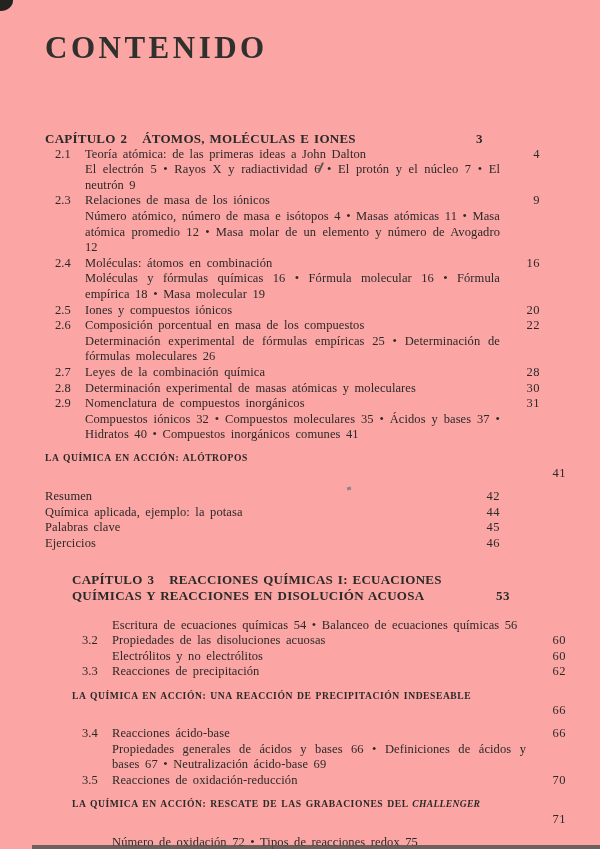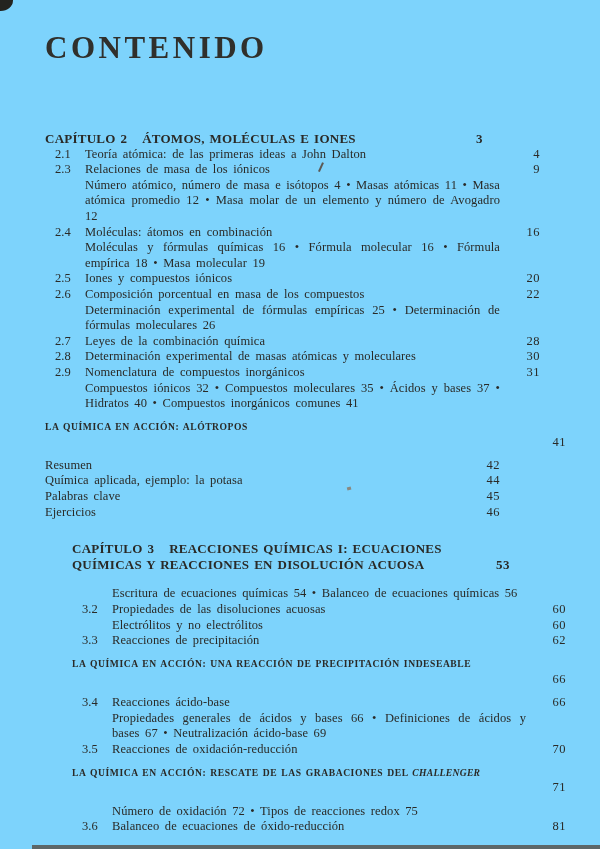--- a/index.html
+++ b/index.html
@@ -4,21 +4,21 @@
 <style>
   html, body { margin: 0; padding: 0; }
   body {
     width: 600px; height: 849px;
     background: #e9e8e3;
     font-family: "Liberation Serif", serif;
   }
   .page {
     position: relative;
     width: 600px; height: 849px;
-    background: #7dd3fc;
+    background: #fca5a5;
     color: #2a2a27;
     overflow: hidden;
     box-sizing: border-box;
   }
   
   .corner-artifact {
     position: absolute; top: 0; left: 0;
     width: 13px; height: 11px;
     background: #23231f;
     border-bottom-right-radius: 95%;
@@ -119,20 +119,25 @@
       <div class="pagenum">3</div>
     </div>
     <div class="entries">
   <div class="row entry type-section">
     <span class="num">2.1</span>
     <span class="text">Teoría atómica: de las primeras ideas a John Dalton</span>
     <span class="pagenum">4</span>
   </div>
 
 
+  <div class="row entry type-sub">
+    <span class="num"></span>
+    <span class="text">El electrón 5 • Rayos X y radiactividad 6 • El protón y el núcleo 7 • El neutrón 9</span>
+    <span class="pagenum"></span>
+  </div>
 
   <div class="row entry type-section">
     <span class="num">2.3</span>
     <span class="text">Relaciones de masa de los iónicos</span>
     <span class="pagenum">9</span>
   </div>
 
   <div class="row entry type-sub">
     <span class="num"></span>
     <span class="text">Número atómico, número de masa e isótopos 4 • Masas atómicas 11 • Masa atómica promedio 12 • Masa molar de un elemento y número de Avogadro 12</span>

